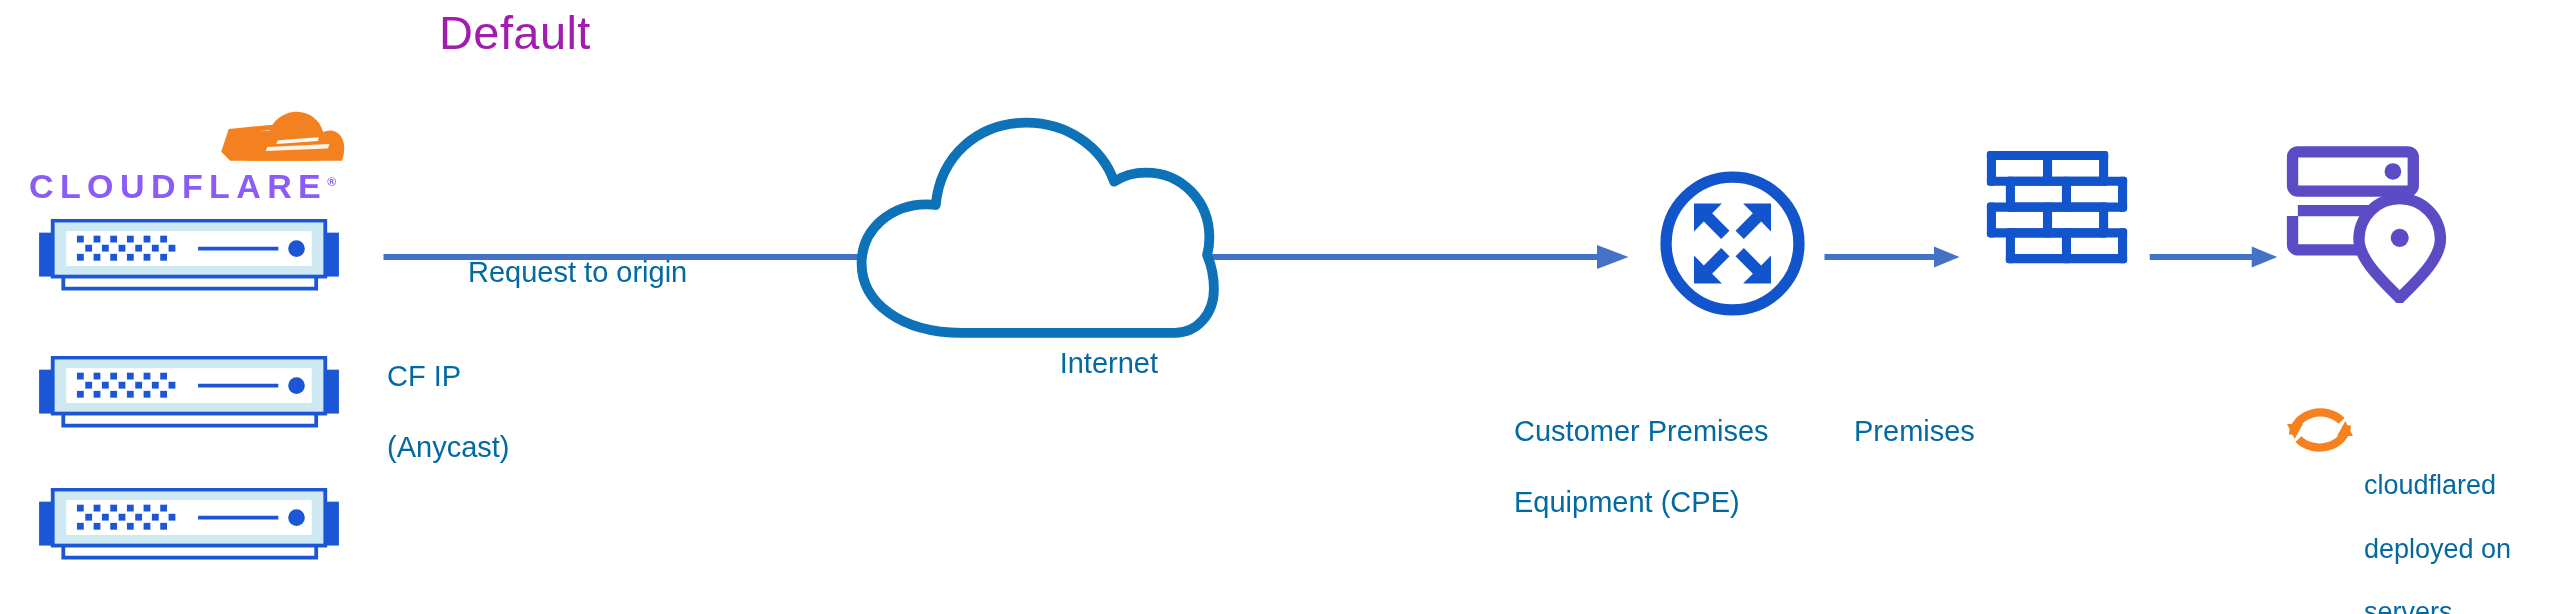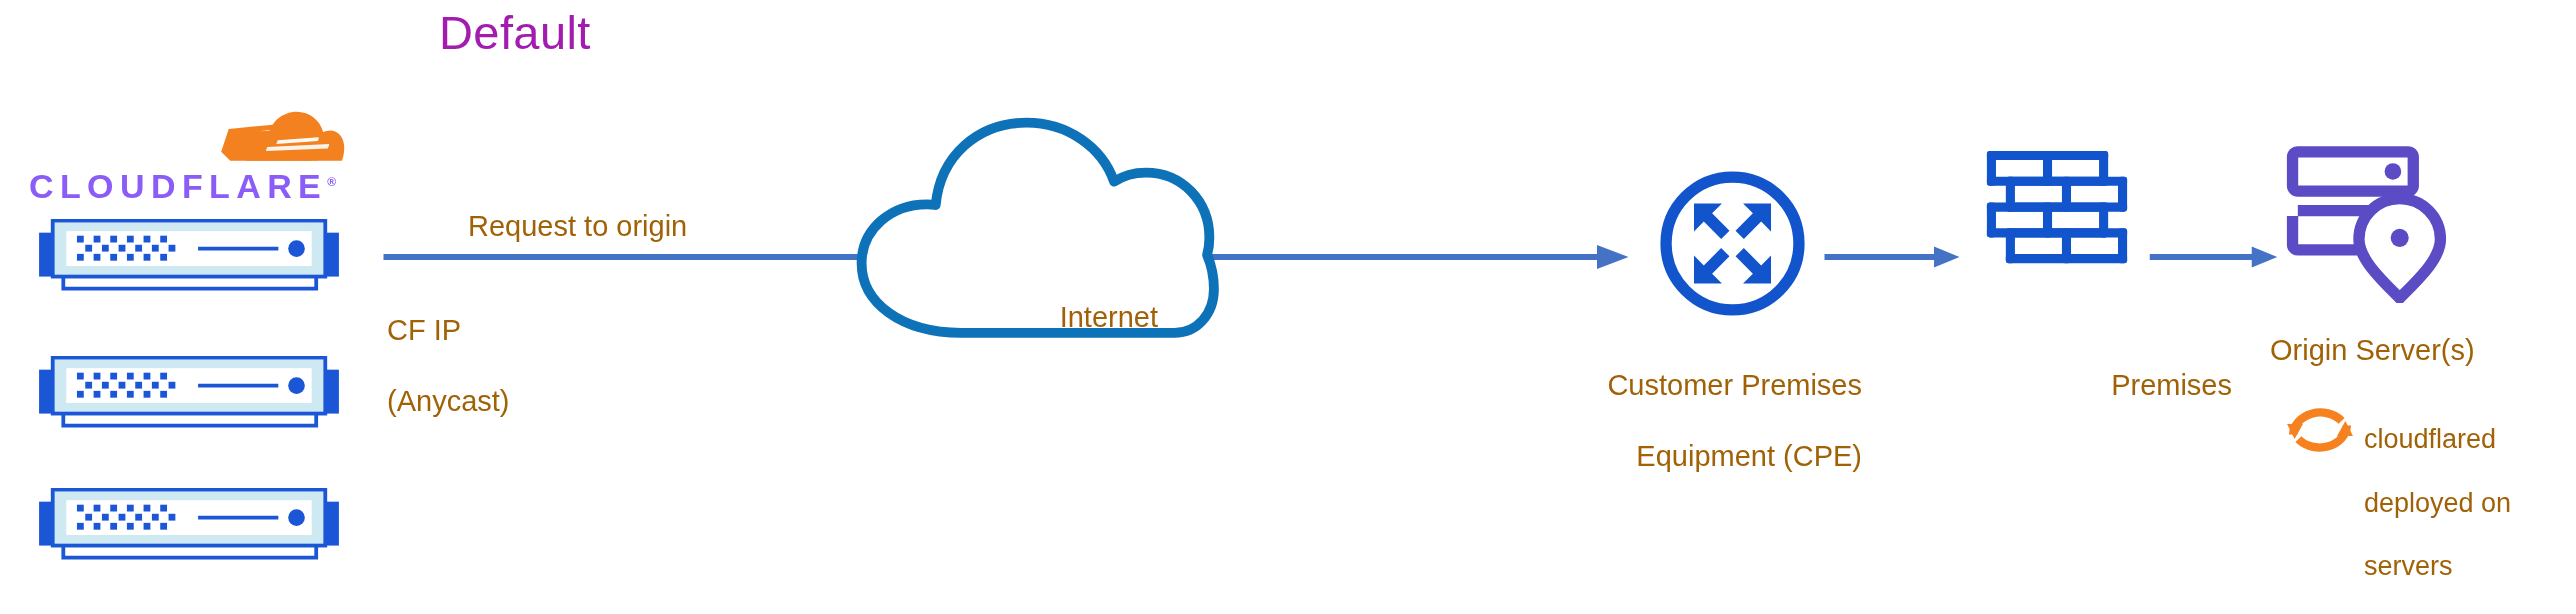--- a/index.html
+++ b/index.html
@@ -59,26 +59,27 @@
     font-size: 12px;
     vertical-align: super;
     letter-spacing: 0;
   }
 
   
   .server-unit { width: 318px; height: 72px; }
 
   
   .label {
-    color: #a16207;
+    color: #0369a1;
     font-size: 29px;
     line-height: 1.22;
     white-space: pre-line;
-  }
-  .label.centered { text-align: right; }
+    margin-top: 46px;
+  }
+  .label.centered { text-align: left; }
 
   #request-to-origin-label {
     left: 468px;
     top: 209px;
     font-size: 29px;
   }
   #cf-ip-label {
     left: 387px;
     top: 278px;
   }
@@ -317,21 +318,20 @@
       <rect x="10" y="10" width="160" height="52" rx="7"></rect>
       <path d="M17 88 L163 88 L163 96"></path>
       <path d="M10 95 L10 133 A7 7 0 0 0 17 140 L120 140"></path>
       <path d="M120 140 L163 140"></path>
     </g>
     <circle cx="143" cy="36" r="11" fill="#5b4bc4"></circle>
 
     <path d="M152 72 C 182 72, 206 96, 206 126 C 206 152, 176 180, 152 204 C 128 180, 98 152, 98 126 C 98 96, 122 72, 152 72 Z" fill="#ffffff" stroke="#5b4bc4" stroke-width="15" stroke-linejoin="round"></path>
     <circle cx="152" cy="124" r="12" fill="#5b4bc4"></circle>
   </svg>
-  <div class="abs label" id="origin-server-label">Origin Server(s)</div>
 
   <svg class="abs" style="left:2284px; top:395px; width:72px; height:70px;" viewBox="0 0 95 92">
     <g fill="none" stroke="#f6821f" stroke-width="11" stroke-linecap="butt">
       <path d="M12 52 A 36 30 0 0 1 76 34"></path>
       <path d="M83 40 A 36 30 0 0 1 19 58"></path>
     </g>
     <polygon points="4,38 25,38 14,58" fill="#f6821f"></polygon>
     <polygon points="91,54 70,54 81,34" fill="#f6821f"></polygon>
   </svg>
   <div class="abs label" id="cloudflared-label">

